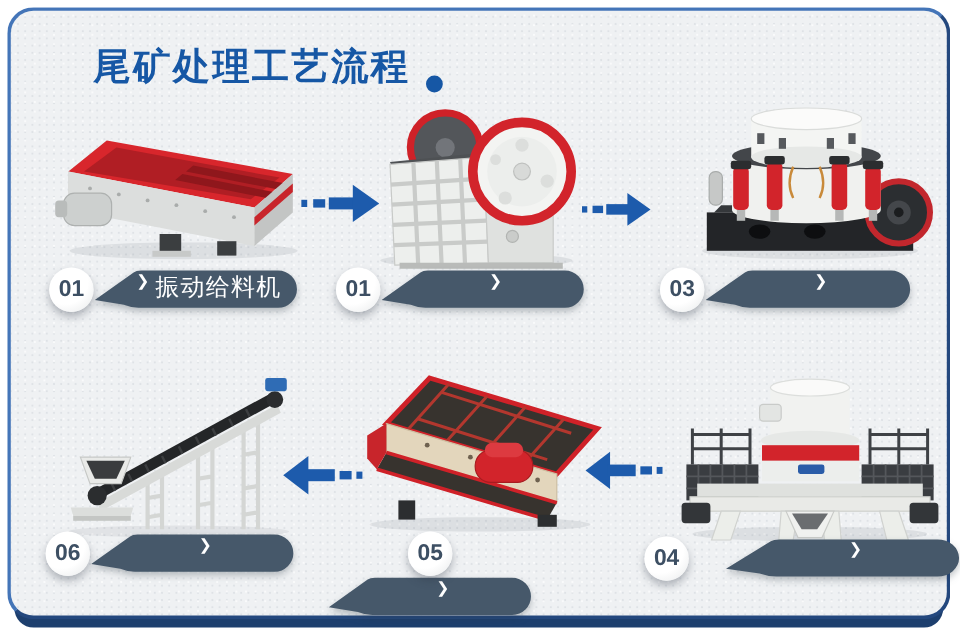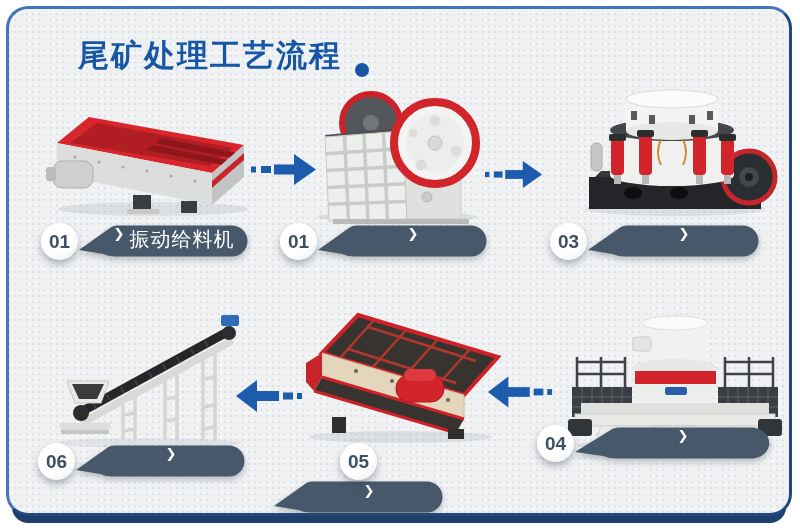--- a/index.html
+++ b/index.html
@@ -335,21 +335,21 @@
     <div class="bubble" style="width:172px;">
       <svg class="bg" viewBox="0 0 168 37" preserveAspectRatio="none">
         <path d="M0,27 L32,4 Q34,2.5 38,2.5 L151,2.5 A15.5,15.5 0 0 1 151,33.5 L36,33.5 Q30,33.5 24,31 Z" fill="#46586a"></path>
       </svg>
       <div class="content">
         <span class="chev">❯</span>
       </div>
     </div>
   </div>
 
-  <div class="step" style="left:528px; top:416px;">
+  <div class="step" style="left:528px; top:438px;gap:30px;">
     <div class="num">04</div>
     <div class="bubble" style="width:196px;">
       <svg class="bg" viewBox="0 0 168 37" preserveAspectRatio="none">
         <path d="M0,27 L32,4 Q34,2.5 38,2.5 L151,2.5 A15.5,15.5 0 0 1 151,33.5 L36,33.5 Q30,33.5 24,31 Z" fill="#46586a"></path>
       </svg>
       <div class="content">
         <span class="chev">❯</span>
       </div>
     </div>
   </div>

